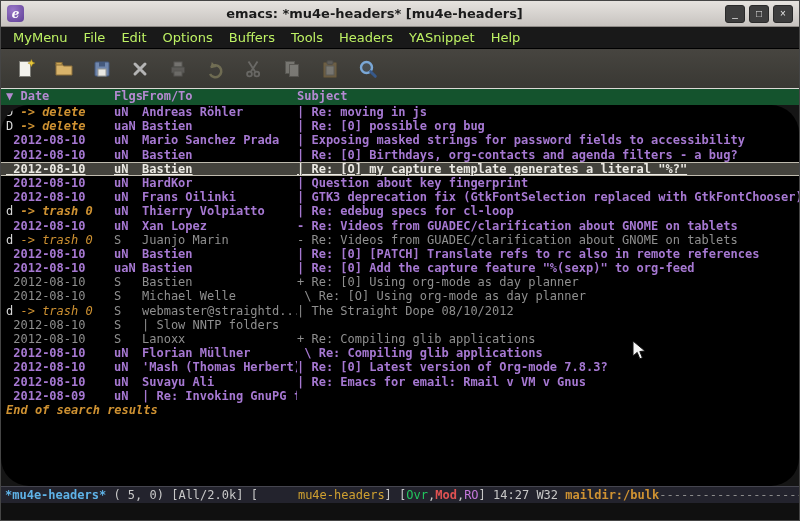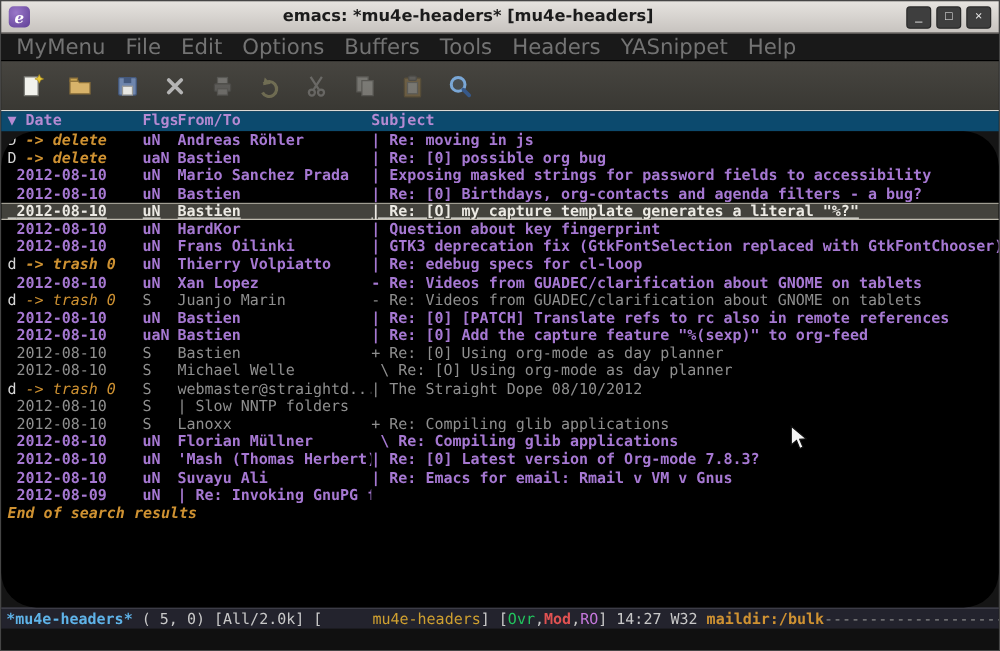--- a/index.html
+++ b/index.html
@@ -12,30 +12,30 @@
 
   
   .titlebar { flex:none; height:26px; background:linear-gradient(#e6e3df,#c7c3bf); display:flex; align-items:center; padding:0 6px; gap:6px; border-bottom:1px solid #8f8b87; }
   .app-icon { width:17px; height:17px; border-radius:4px; background:radial-gradient(circle at 35% 30%, #9a78c8, #5f3f96); color:#fff; font:italic bold 12px "DejaVu Serif", serif; display:flex; align-items:center; justify-content:center; }
   .title-text { flex:1; text-align:center; font-size:13px; font-weight:bold; color:#1b1b1b; }
   .win-btns { display:flex; gap:4px; }
   .win-btn { width:20px; height:18px; background:#3e3e3e; border:1px solid #2a2a2a; border-radius:3px; color:#e8e8e8; font-size:10px; line-height:16px; text-align:center; padding:0; }
 
   
   .menubar { flex:none; height:22px; background:#191919; display:flex; align-items:center; padding:0 4px; border-bottom:1px solid #000; }
-  .menu-item { color:#737373; font-size:17px; padding:2px 8px; white-space:nowrap; }
+  .menu-item { color:#bef264; font-size:13px; padding:2px 8px; white-space:nowrap; }
 
   
   .toolbar { flex:none; height:40px; background:linear-gradient(#474540,#393833); border-bottom:1px solid #dbd9d5; display:flex; align-items:center; padding:0 8px; gap:5px; }
   .tool-btn { width:33px; height:32px; background:transparent; border:none; padding:0; display:flex; align-items:center; justify-content:center; border-radius:3px; }
   .tool-btn.disabled { opacity:.32; }
   .tool-btn svg { display:block; }
 
   
-  .headerline { flex:none; height:16px; background:#0c4a6e; color:#b58ad2; font:bold 12px "DejaVu Sans Mono", monospace; line-height:15px; display:grid; grid-template-columns:108px 28px 155px 1fr; padding-left:5px; white-space:pre; }
+  .headerline { flex:none; height:16px; background:#14532d; color:#b58ad2; font:bold 12px "DejaVu Sans Mono", monospace; line-height:15px; display:grid; grid-template-columns:108px 28px 155px 1fr; padding-left:5px; white-space:pre; }
 
   
   .buffer { flex:1; background:#000000; font:12px "DejaVu Sans Mono", monospace; line-height:14.2px; overflow:hidden; position:relative;border-radius:28px; }
   .row { display:grid; grid-template-columns:108px 28px 155px 1fr; padding-left:5px; height:14.2px; white-space:pre; }
   .row span { overflow:hidden; white-space:pre; }
   .c-date { display:inline; }
   .unread { color:#a678d2; font-weight:bold; }
   .read { color:#8f8f8f; }
   .mk { color:#d8d8d8; font-weight:normal; }
   .tgt { color:#cf9232; font-style:italic; }

